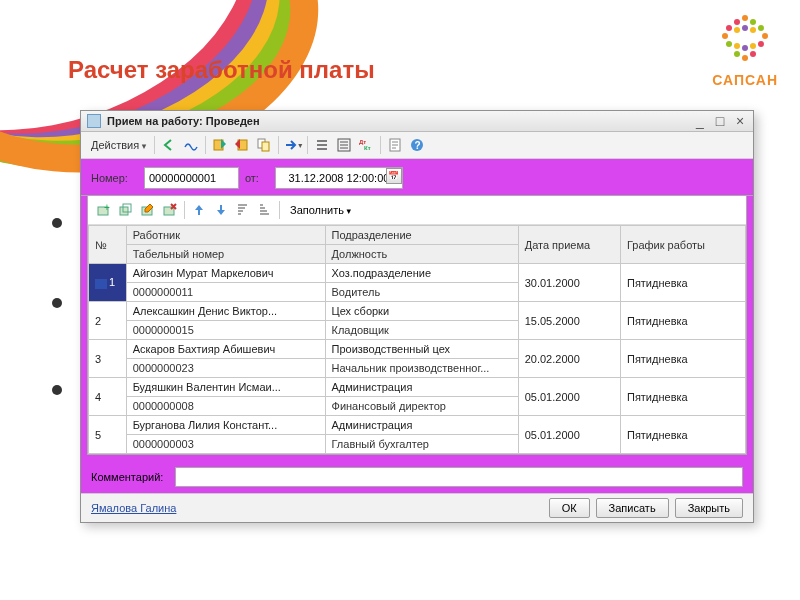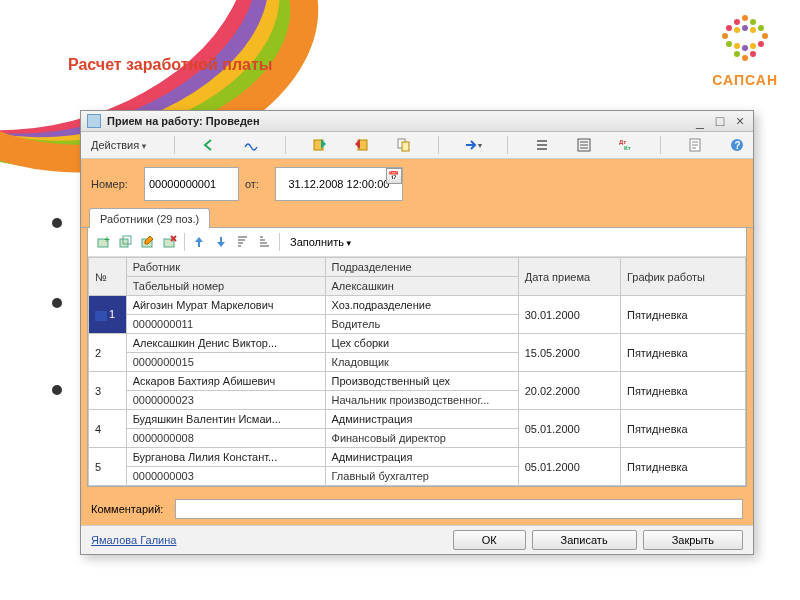--- a/index.html
+++ b/index.html
@@ -10,42 +10,42 @@
   .swoosh.red { border: 28px solid #e94560; top: -120px; left: -80px; width: 460px; height: 320px; transform: rotate(-18deg);}
   .swoosh.purple { border: 28px solid #8e5fb8; top: -105px; left: -60px; width: 450px; height: 310px; transform: rotate(-16deg);}
   .swoosh.yellow { border: 28px solid #f5b921; top: -90px; left: -40px; width: 440px; height: 300px; transform: rotate(-14deg);}
   .swoosh.green { border: 28px solid #95c11f; top: -75px; left: -20px; width: 430px; height: 290px; transform: rotate(-12deg);}
   .swoosh.orange { border: 28px solid #f28c28; top: -60px; left: 0px; width: 420px; height: 280px; transform: rotate(-10deg);}
   
   .logo-area { position: absolute; top: 12px; right: 22px; text-align: center; z-index: 2; }
   .logo-dots { display: inline-block; width: 60px; height: 54px; position: relative; }
   .logo-text { color: #f28c28; font-weight: bold; font-size: 14px; letter-spacing: 1px; margin-top: 2px; }
   
-  .slide-title { position: absolute; top: 56px; left: 68px; color: #d9442b; font-weight: bold; font-size: 16px; z-index: 2; }
+  .slide-title { position: absolute; top: 56px; left: 68px; color: #d9442b; font-weight: bold; font-size: 24px; z-index: 2; }
   
   .bullet { position: absolute; left: 52px; width: 10px; height: 10px; background: #333; border-radius: 50%; z-index: 1; }
   .bullet.b1 { top: 218px; } .bullet.b2 { top: 298px; } .bullet.b3 { top: 385px; }
   
-  .window { position: absolute; top: 110px; left: 80px; width: 674px; background: #fdba74; border: 1px solid #909090; box-shadow: 4px 4px 10px rgba(0,0,0,.22); font-size: 11px; z-index: 3; }
+  .window { position: absolute; top: 110px; left: 80px; width: 674px; background: #d946ef; border: 1px solid #909090; box-shadow: 4px 4px 10px rgba(0,0,0,.22); font-size: 11px; z-index: 3; }
   .titlebar { display: flex; align-items: center; padding: 3px 6px; background: linear-gradient(#f5f5f5,#e2e2e2); border-bottom: 1px solid #bbb; }
   .titlebar-icon { width: 14px; height: 14px; background: #b8d4e8; border: 1px solid #6a9cc5; margin-right: 6px; }
   .titlebar-text { font-weight: bold; flex: 1; color: #222; }
   .winbtns { display: flex; gap: 6px; font-size: 14px; color: #555; }
   .winbtn { width: 14px; text-align: center; line-height: 14px; cursor: pointer; }
   
-  .menubar { display: flex; align-items: center; padding: 3px 6px; gap: 2px; background: #f3f3f3; border-bottom: 1px solid #d0d0d0; justify-content: space-between; }
+  .menubar { display: flex; align-items: center; padding: 3px 6px; gap: 2px; background: #f3f3f3; border-bottom: 1px solid #d0d0d0; }
   .menulabel { padding: 2px 4px; color: #333; cursor: pointer; }
   .menulabel::after { content: ' ▾'; font-size: 9px; color: #555; }
   .tb-icon { width: 20px; height: 20px; display: inline-flex; align-items: center; justify-content: center; border: 1px solid transparent; cursor: pointer; border-radius: 2px; }
   .tb-sep { width: 1px; height: 18px; background: #ccc; margin: 0 2px; }
   .has-drop::after { content: '▾'; font-size: 8px; margin-left: 1px; color: #555; }
   
   .form-row { display: flex; align-items: center; gap: 6px; padding: 8px 10px 6px; }
   .form-row label { color: #333; margin-right: 10px; }
-  .text-input { border: 1px solid #a9a9a9; background: #fff; padding: 16px 4px; height: 20px; font-size: 11px; }
+  .text-input { border: 1px solid #a9a9a9; background: #fff; padding: 10px 4px; height: 20px; font-size: 11px; }
   .w-num { width: 95px; }
   .w-date { width: 128px; text-align: center; }
   .date-wrap { position: relative; display: inline-block; }
   .date-pick { position: absolute; right: 1px; top: 1px; width: 16px; height: 16px; border: 1px solid #9a9a9a; background: linear-gradient(#fff,#e0e0e0); font-size: 9px; display: flex; align-items: center; justify-content: center; cursor: pointer; }
   
   .tabstrip { display: flex; padding: 0 8px; gap: 2px; border-bottom: 1px solid #aaa; }
   .tab { padding: 4px 10px 3px; border: 1px solid #aaa; border-bottom: none; background: #e8e8e8; font-size: 11px; cursor: pointer; position: relative; top: 1px; border-radius: 3px 3px 0 0; color: #333; }
   .tab.active { background: #fff; }
   
   .tab-content { background: #fff; margin: 0 6px 6px 6px; border: 1px solid #aaa; border-top: none; }
@@ -66,21 +66,21 @@
   .col-date { width: 90px; }
   .col-schedule { width: 110px; }
   tr.selected td.col-n { background: #2b3a8f; color: #fff; }
   .row-icon { display: inline-block; width: 12px; height: 10px; background: #3050b0; margin-right: 2px; vertical-align: middle; }
   
   .comment-row { display: flex; align-items: center; padding: 6px 10px; gap: 12px; }
   .comment-row input { flex: 1; border: 1px solid #a9a9a9; height: 20px; padding: 2px 4px; font-size: 11px; }
   
   .statusbar { display: flex; align-items: center; padding: 4px 10px; border-top: 1px solid #ccc; background: #f2f2f2; }
   .status-user { color: #2a4fa8; text-decoration: underline; cursor: pointer; flex: 1; }
-  .btn { border: 1px solid #9a9a9a; background: linear-gradient(#fdfdfd,#e4e4e4); padding: 3px 28px; margin-left: 6px; font-size: 11px; cursor: pointer; border-radius: 2px; }
+  .btn { border: 1px solid #9a9a9a; background: linear-gradient(#fdfdfd,#e4e4e4); padding: 3px 12px; margin-left: 6px; font-size: 11px; cursor: pointer; border-radius: 2px; }
   
   svg.ico { width: 16px; height: 16px; }
 </style>
 </head>
 <body>
 
 <div class="bg-swoosh">
   <div class="swoosh red"></div>
     <div class="swoosh purple"></div>
     <div class="swoosh yellow"></div>
@@ -208,21 +208,20 @@
     <label>Номер:</label>
     <input class="text-input w-num" value="00000000001" style="">
     <label>от:</label>
     <span class="date-wrap">
       <input class="text-input w-date" value="31.12.2008 12:00:00" style="">
       <span class="date-pick">📅</span>
     </span>
   </div>
 
   <div class="tabstrip" id="tabstrip">
-      <div class="tab active">Работники (29 поз.)</div>
     </div>
 
   <div class="tab-content">
     <div class="mini-toolbar">
       <span class="tb-icon">
           <svg class="ico">
             <rect x="2" y="5" width="10" height="8" fill="#cfe6c8" stroke="#5a8"></rect>
             <text x="8" y="9" font-size="10" fill="#2a5">+</text>
           </svg>
         </span>
@@ -274,21 +273,21 @@
         <thead>
           <tr>
             <th class="col-n" rowspan="2">№</th>
             <th class="col-worker">Работник</th>
             <th class="col-dept">Подразделение</th>
             <th class="col-date" rowspan="2">Дата приема</th>
             <th class="col-schedule" rowspan="2">График работы</th>
           </tr>
           <tr>
             <th class="col-worker">Табельный номер</th>
-            <th class="col-dept">Алексашкин</th>
+            <th class="col-dept">Должность</th>
           </tr>
         </thead>
         <tbody id="grid-body">
             <tr class="selected">
               <td class="col-n" rowspan="2"><span class="row-icon"></span>1</td>
               <td class="col-worker">Айгозин Мурат Маркелович</td>
               <td class="col-dept">Хоз.подразделение</td>
               <td class="col-date" rowspan="2">30.01.2000</td>
               <td class="col-schedule" rowspan="2">Пятидневка</td>
             </tr>

